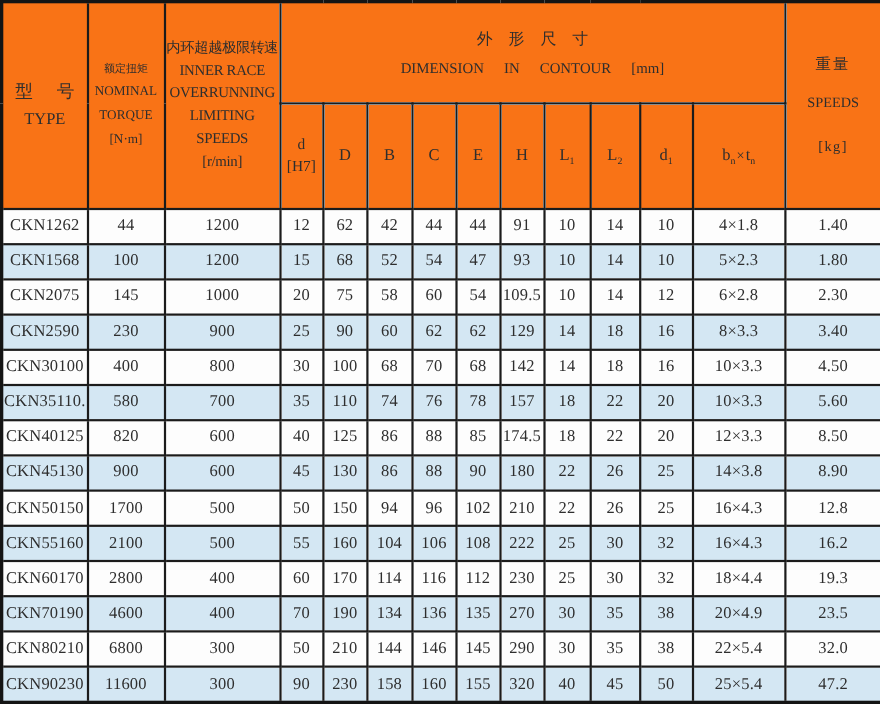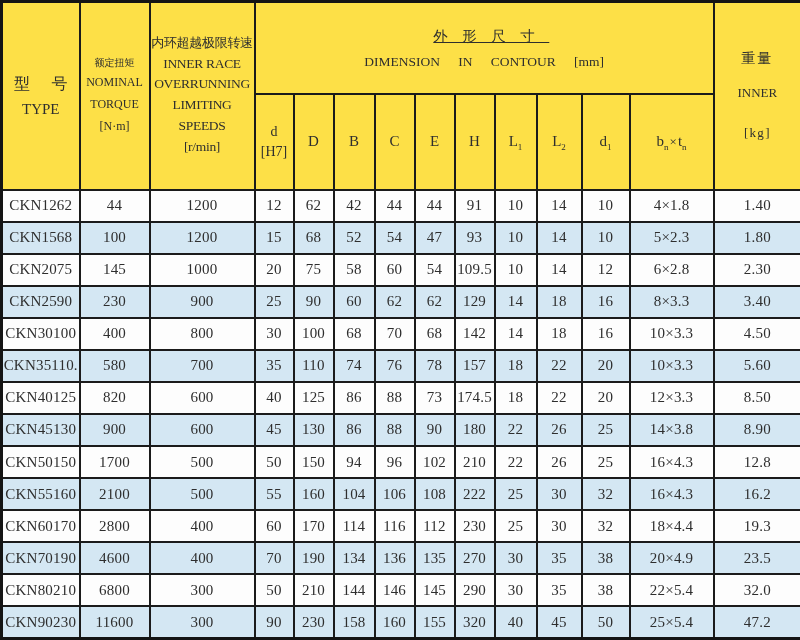--- a/index.html
+++ b/index.html
@@ -17,41 +17,41 @@
     border: 3px solid #141414;
   }
   th, td {
     border: 2px solid #1b1b1b;
     text-align: center;
     vertical-align: middle;
     padding: 0;
     overflow: hidden;
   }
   thead th {
-    background: #fde047;
+    background: #f97316;
     font-weight: normal;
   }
   thead tr.hrow1 { height: 92px; }
   thead tr.hrow2 { height: 96px; }
   tbody tr { height: 32px; }
   tbody tr:nth-child(odd) td { background: #fdfdfd; }
   tbody tr:nth-child(even) td { background: #d4e7f3; }
   tbody td {
     font-size: 15px;
     letter-spacing: 0.2px;
     white-space: nowrap;
   }
   
   .type-zh   { font-size: 16px; letter-spacing: 0.55em; padding-left: 0.55em; line-height: 1.7; }
   .type-en   { font-size: 15px; line-height: 1.6; }
   .torq-zh   { font-size: 10px; line-height: 1.8; }
   .torq-en   { font-size: 12px;   line-height: 1.8; }
   .speed-zh  { font-size: 13px; letter-spacing: -0.3px; line-height: 1.55; }
   .speed-en  { font-size: 13.5px; letter-spacing: -0.3px; line-height: 1.55; }
-  .dim-zh    { font-size: 14.5px; letter-spacing: 1.0em; padding-left: 1.0em; line-height: 1.9; text-decoration: underline; }
+  .dim-zh    { font-size: 14.5px; letter-spacing: 1.0em; padding-left: 1.0em; line-height: 1.9; }
   .dim-en    { font-size: 13.5px; word-spacing: 1.1em; line-height: 1.6; }
   .wt-zh     { font-size: 14px; letter-spacing: 0.15em; }
   .wt-en     { font-size: 13px; margin-top: 17px; }
   .wt-unit   { font-size: 13px; margin-top: 24px; letter-spacing: 0.1em; }
   .sub-letter { font-size: 15px; }
   .sub-stack  { font-size: 14px; line-height: 1.4; }
   sub { font-size: 9px; line-height: 0; }
   .bt-times { font-size: 13px; padding: 0 1px; }
 </style>
 </head>
@@ -92,21 +92,21 @@
         <div class="speed-en">OVERRUNNING</div>
         <div class="speed-en">LIMITING SPEEDS</div>
         <div class="speed-en">[r/min]</div>
       </th>
       <th colspan="10">
         <div class="dim-zh">外形尺寸</div>
         <div class="dim-en">DIMENSION IN CONTOUR [mm]</div>
       </th>
       <th rowspan="2">
         <div class="wt-zh">重量</div>
-        <div class="wt-en">INNER</div>
+        <div class="wt-en">SPEEDS</div>
         <div class="wt-unit">[kg]</div>
       </th>
     </tr>
     <tr class="hrow2">
       <th>
         <div class="sub-stack">d</div>
         <div class="sub-stack">[H7]</div>
       </th>
       <th class="sub-letter">D</th>
       <th class="sub-letter">B</th>
@@ -217,21 +217,21 @@
         <td>5.60</td>
       </tr>
       <tr>
         <td>CKN40125</td>
         <td>820</td>
         <td>600</td>
         <td>40</td>
         <td>125</td>
         <td>86</td>
         <td>88</td>
-        <td>73</td>
+        <td>85</td>
         <td>174.5</td>
         <td>18</td>
         <td>22</td>
         <td>20</td>
         <td>12×3.3</td>
         <td>8.50</td>
       </tr>
       <tr>
         <td>CKN45130</td>
         <td>900</td>

